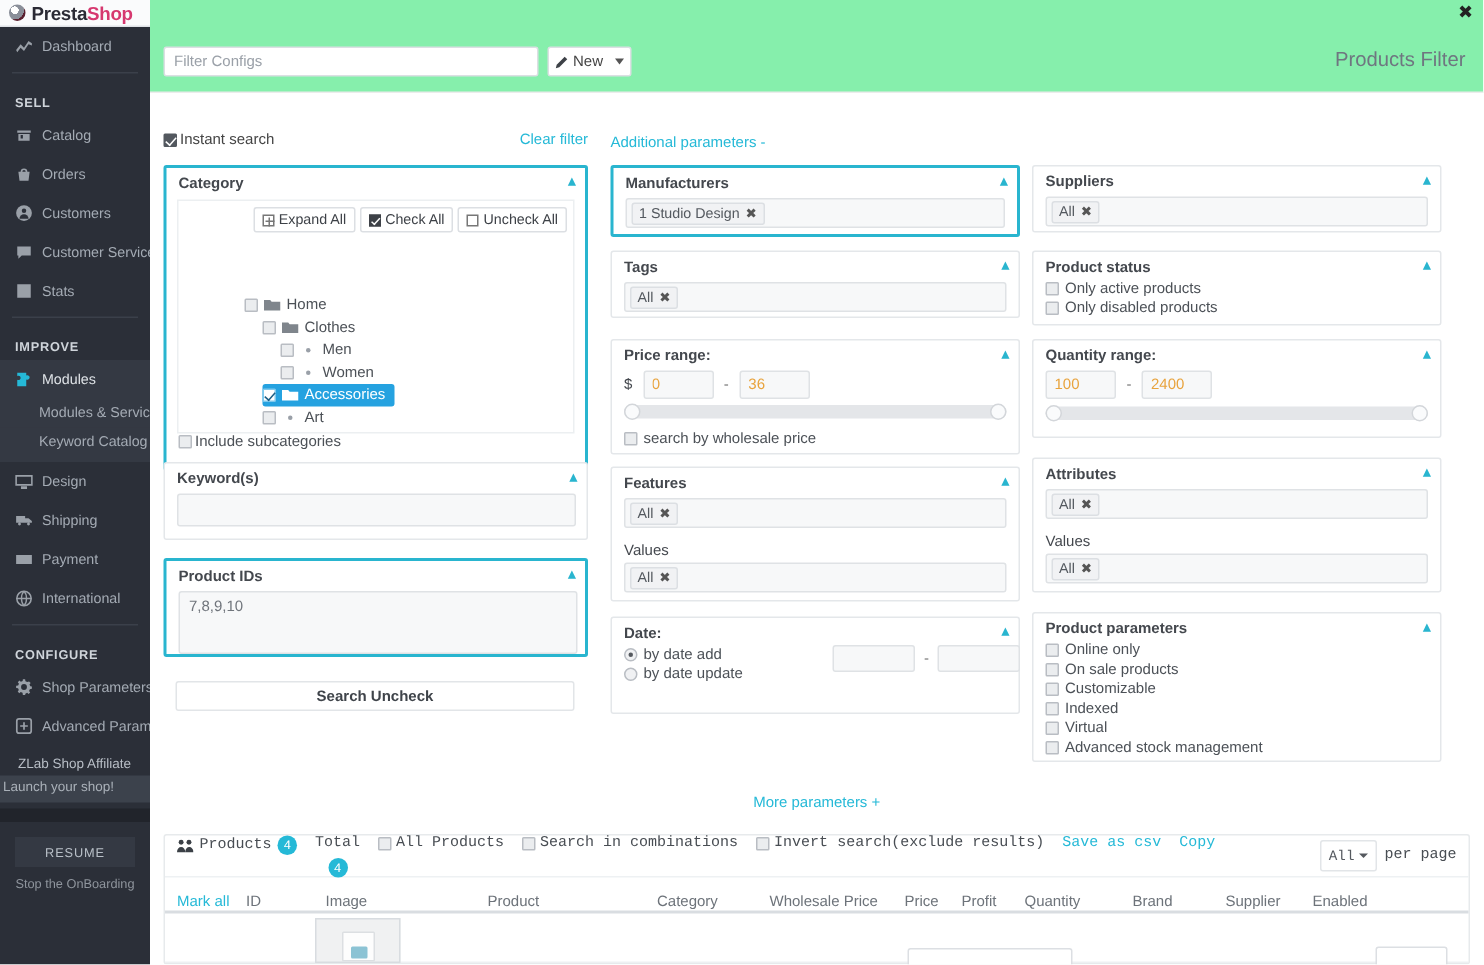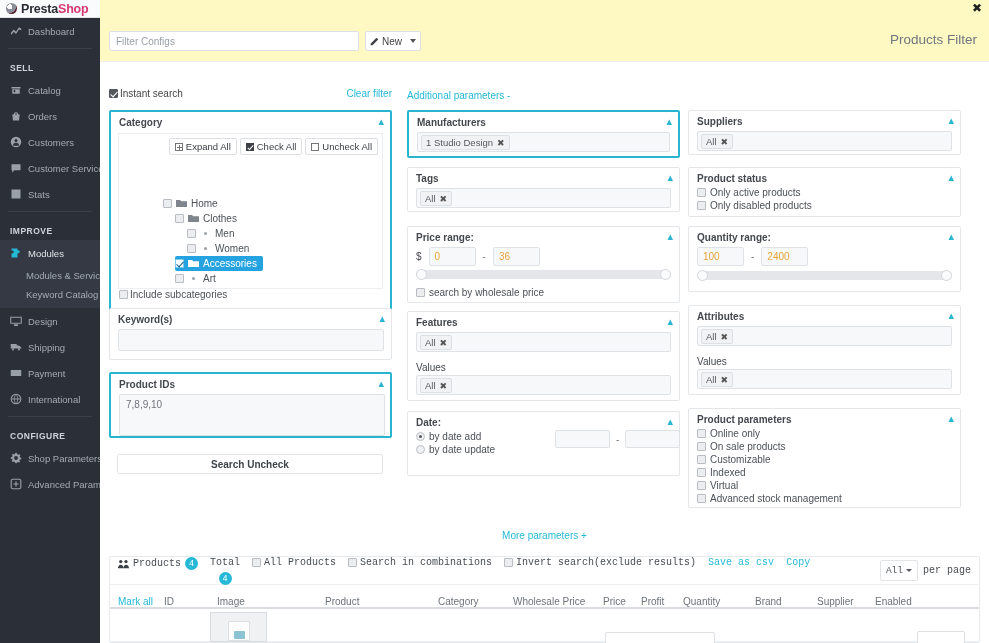--- a/index.html
+++ b/index.html
@@ -75,21 +75,21 @@
   }
   #closebtn {
     position:absolute; right:6px; top:2px; width:12px; height:12px;
     font-size:12px; line-height:12px; text-align:center; color:#222;
     cursor:pointer; z-index:30;
   }
 
   
   #hdr {
     position:relative; height:62px; border-bottom:1px solid #ececec;
-    background:#fef9c3;
+    background:#86efac;
   }
   #filter-configs {
     position:absolute; left:9px; top:31px; width:250px; height:20px;
     border:1px solid #dcdfe3; border-radius:2px; background:#fff;
     font-size:10px; color:#8d929a; padding:0 6px; line-height:18px;
     font-family:"Liberation Sans",sans-serif;
   }
   #filter-configs::placeholder { color:#9aa0a8; }
   #new-btn {
     position:absolute; left:265px; top:31px; height:20px; width:56px;
@@ -194,21 +194,21 @@
     border:1px solid #e9ecef; border-radius:2px; background:#fff; z-index:-1;
   }
 
   
   .pillbox {
     margin:2px 8px 4px 8px; border:1px solid #dfe2e5; background:#f7f8f9;
     border-radius:2px; height:20px; display:flex; align-items:center; padding:0 3px;
   }
   .pill {
     background:#f1f2f4; border:1px solid #dcdfe3; border-radius:2px;
-    font-size:9.5px; color:#54595f; padding:1px 4px; display:flex; align-items:flex-end; gap:4px;
+    font-size:9.5px; color:#54595f; padding:1px 4px; display:flex; align-items:flex-start; gap:4px;
   }
   .pill .x { font-size:9px; color:#555; cursor:pointer; }
 
   
   #mf-panel { left:307px; top:110px; width:273px; height:48px; }
   #tags-panel { left:307px; top:167px; width:273px; height:45px; }
   #price-panel { left:307px; top:226px; width:273px; height:77px; }
   #feat-panel { left:307px; top:311px; width:273px; height:90px; }
   #date-panel { left:307px; top:411px; width:273px; height:65px; }
   
@@ -425,20 +425,27 @@
   <div class="nav-item">
     <span class="ico">
       <svg viewBox="0 0 16 16" width="12" height="12">
           <rect x="1.6" y="1.6" width="12.8" height="12.8" rx="2" fill="none" stroke="#9aa0a8" stroke-width="1.5"></rect>
           <path d="M8 4.6v6.8M4.6 8h6.8" stroke="#9aa0a8" stroke-width="1.5"></path>
         </svg>
       </span>
     <span>Advanced Parameters</span>
   </div>
 
+  <div id="onboard">
+    <div class="ob-line">ZLab Shop Affiliate</div>
+    <div class="ob-sub">Launch your shop!</div>
+    <div class="ob-bar"></div>
+    <div class="ob-resume">RESUME</div>
+    <div class="ob-stop">Stop the OnBoarding</div>
+  </div>
 </nav>
 
 <div id="main">
 
   <div id="closebtn">✖</div>
 
   <div id="hdr">
     <input id="filter-configs" type="text" placeholder="Filter Configs" style="">
     <div id="new-btn">
       <svg width="9" height="9" viewBox="0 0 16 16">

